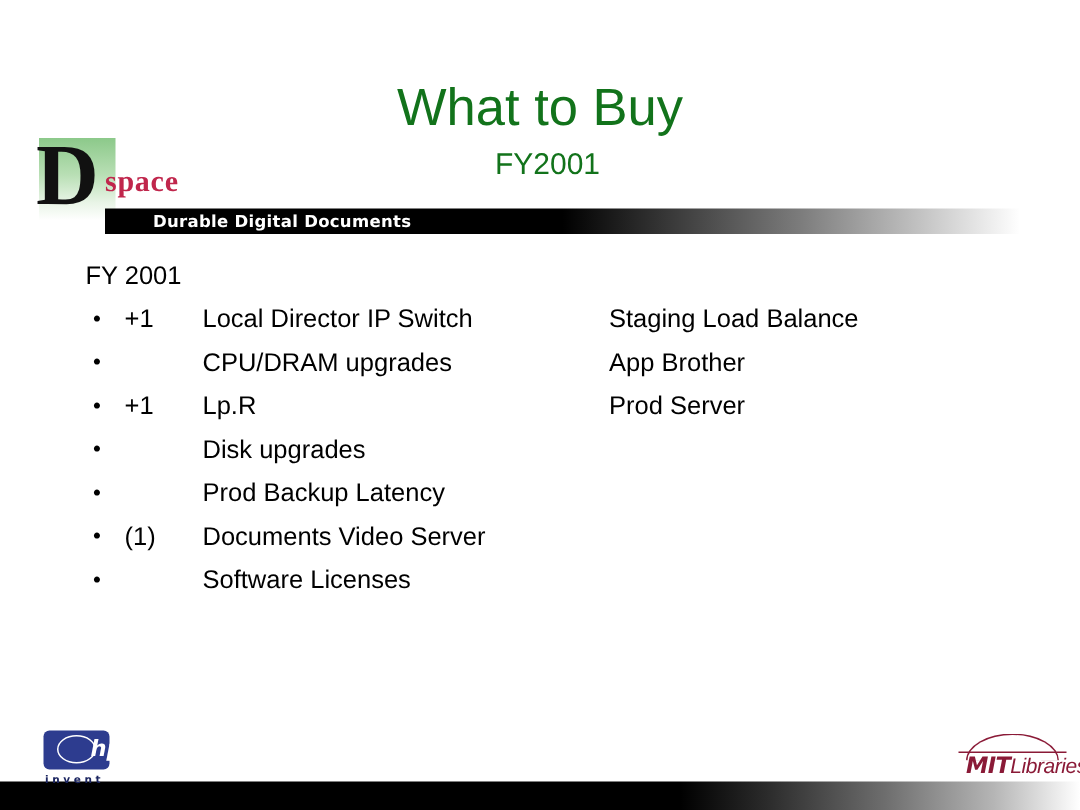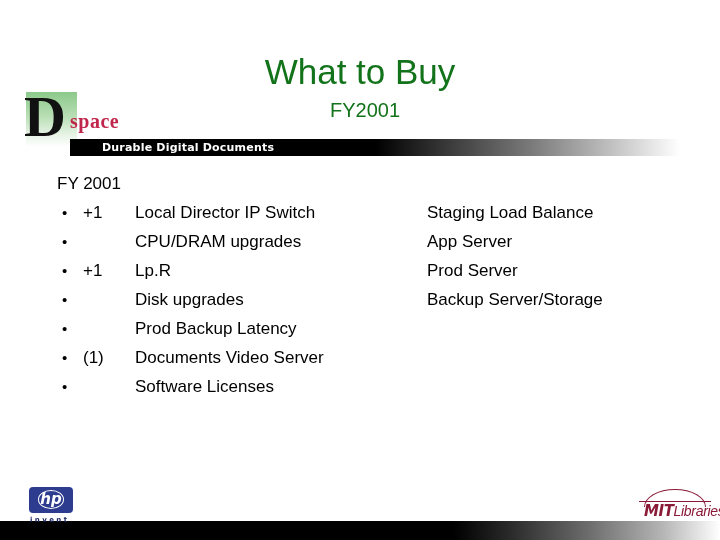--- a/index.html
+++ b/index.html
@@ -140,21 +140,21 @@
     width: 44px;
   }
   .bullet-text {
     position: absolute;
     left: 78px;
     top: 0;
   }
 
   #right-column {
     position: absolute;
-    left: 427px;
+    left: 406px;
     top: 201px;
     width: 280px;
   }
   .right-row {
     height: 29px;
     font-size: 17px;
     line-height: 24px;
     color: #000000;
     white-space: nowrap;
   }
@@ -202,20 +202,21 @@
     left: 0;
     top: 1px;
     width: 44px;
     text-align: center;
     font-family: "DejaVu Sans", sans-serif;
     font-size: 15px;
     line-height: 22px;
     font-style: italic;
     font-weight: bold;
     color: #ffffff;
+    padding-left: 20px;
   }
   #hp-invent {
     position: absolute;
     left: 1px;
     top: 28px;
     font-family: "DejaVu Sans", sans-serif;
     font-size: 7px;
     line-height: 10px;
     font-weight: bold;
     color: #1b2560;
@@ -322,23 +323,22 @@
   </div>
   <div class="bullet-row">
     <span class="bullet-marker">•</span>
     <span class="bullet-qty"></span>
     <span class="bullet-text">Software Licenses</span>
   </div>
 </div>
 
 <div id="right-column">
   <div class="right-row">Staging Load Balance</div>
-  <div class="right-row">App Server</div>
+  <div class="right-row">App Brother</div>
   <div class="right-row">Prod Server</div>
-  <div class="right-row">Backup Server/Storage</div>
 </div>
 
 <div id="footer-bar"></div>
 
 <div id="hp-logo">
   <div id="hp-badge">
     <div id="hp-oval"></div>
     <div id="hp-letters">hp</div>
   </div>
   <div id="hp-invent">invent</div>

